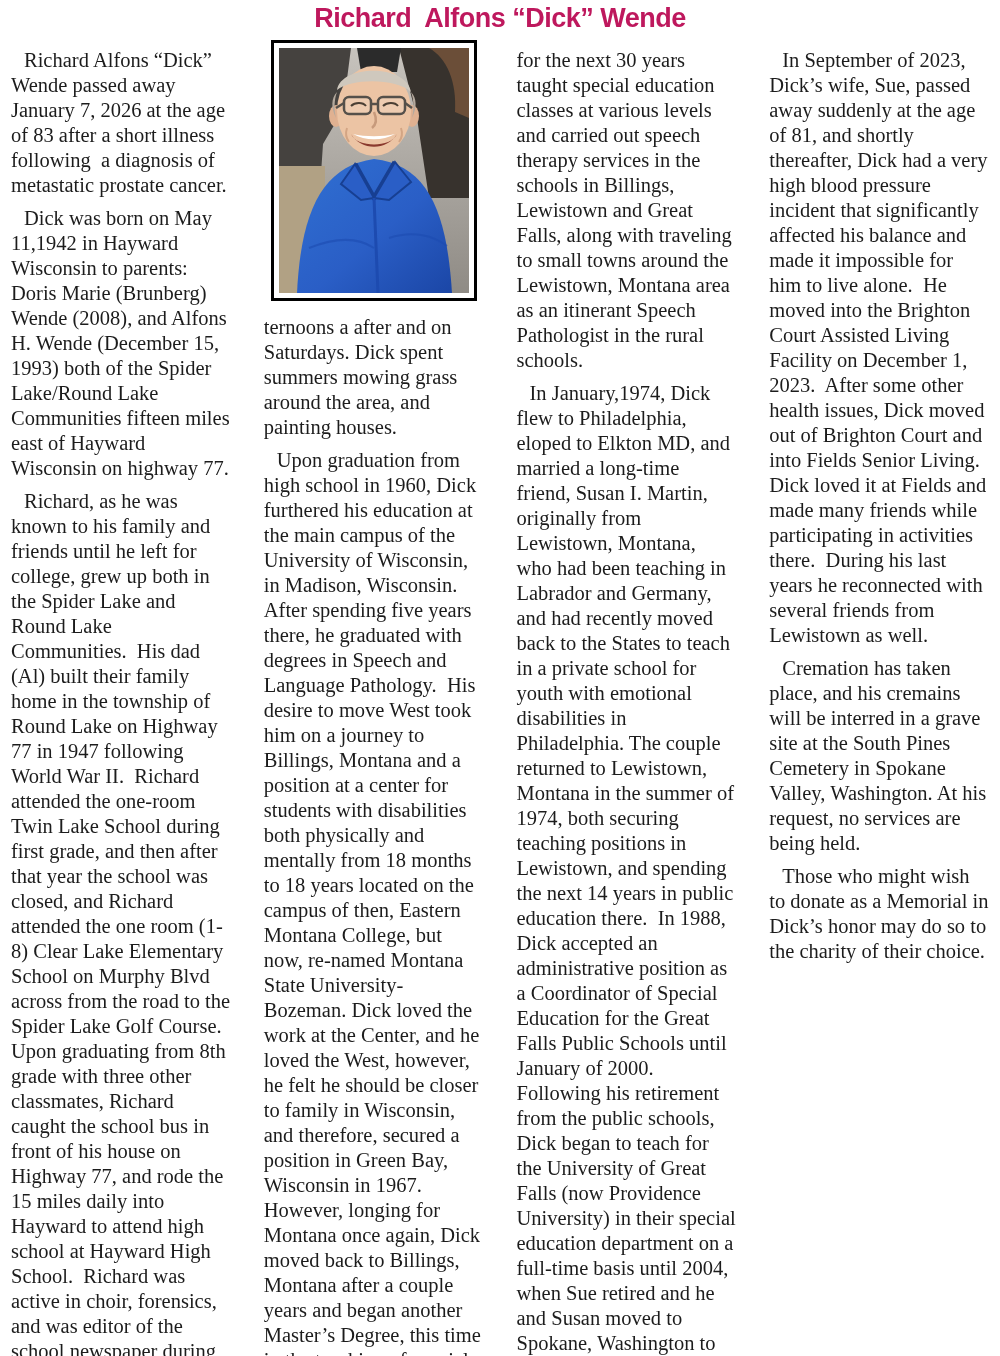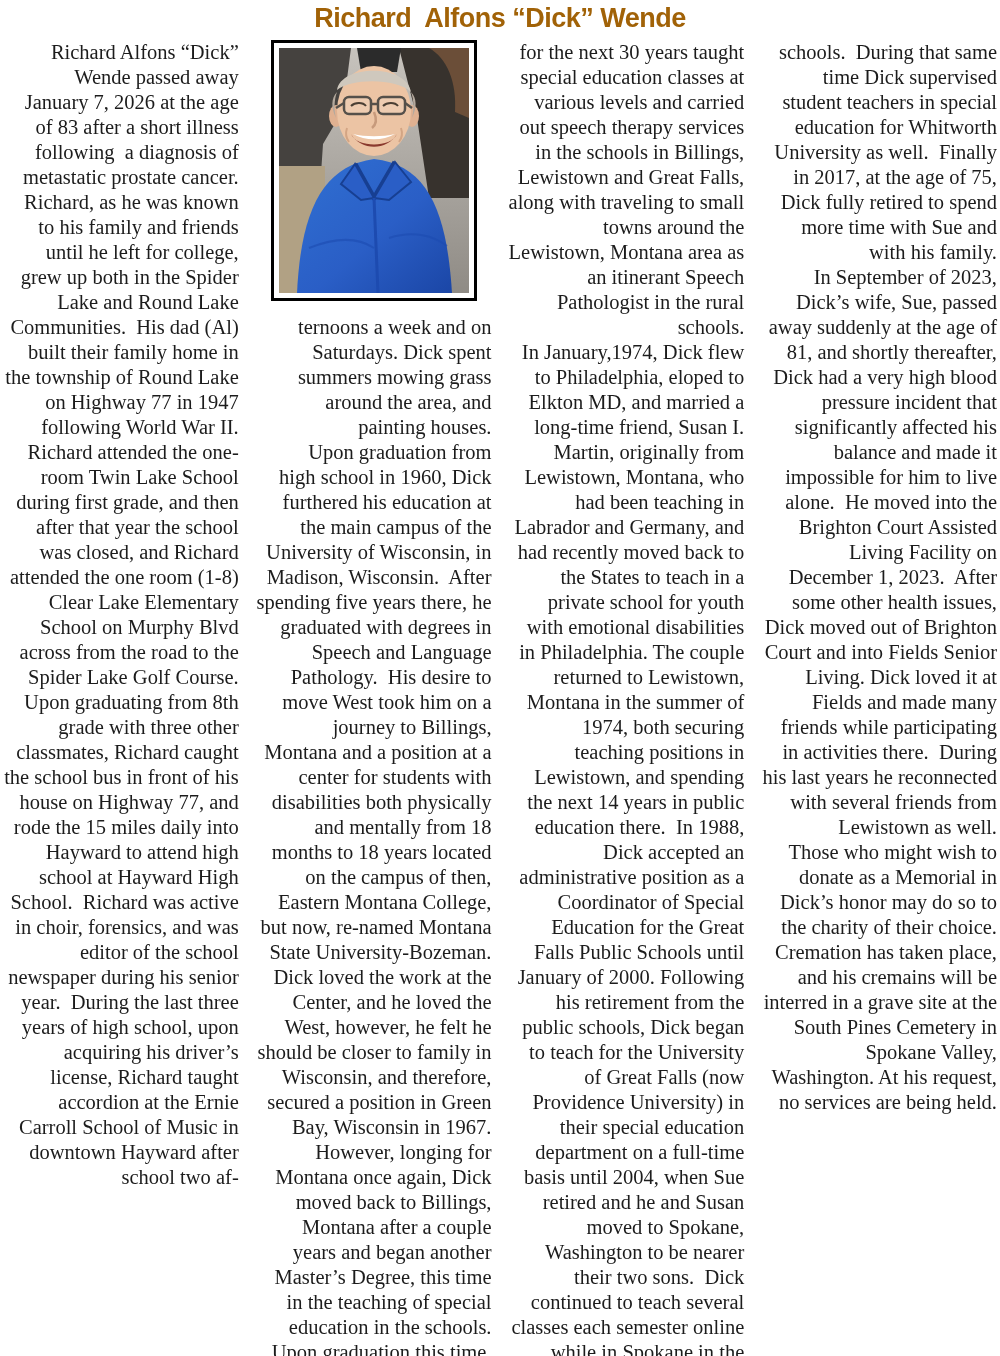--- a/index.html
+++ b/index.html
@@ -21,62 +21,62 @@
     padding: 2px 3px 0 3px;
   }
   .headline {
     margin: 0;
     text-align: center;
     font-family: "Liberation Sans", sans-serif;
     font-weight: 700;
     font-size: 27px;
     line-height: 32px;
     letter-spacing: -0.5px;
-    color: #a16207;
+    color: #be185d;
     white-space: pre-wrap;
   }
   .columns {
     display: flex;
     gap: 17px;
     margin-top: 6px;
     align-items: flex-start;
   }
   .col {
     flex: 1 1 0;
     min-width: 0;
     font-size: 20.5px;
     line-height: 25px;
     text-align: left;
     hyphens: auto;
     -webkit-hyphens: auto;
   }
   .col p {
-    margin: 0;
+    margin: 8px;
     white-space: pre-wrap;
-    text-align: right;
   }
   .col p.indent { text-indent: 13px; }
   .photo-frame {
     box-sizing: border-box;
     width: 206px;
     margin: 0 auto 14px auto;
     border: 3px solid #000000;
     background: #ffffff;
     padding: 5px;
   }
   .photo-frame svg { display: block; }
 </style>
 </head>
 <body>
 
 <div class="page">
   <h1 class="headline">Richard  Alfons “Dick” Wende</h1>
   <div class="columns">
     <div class="col">
         <p class="indent">Richard Alfons “Dick” Wende passed away  January 7, 2026 at the age of 83 after a short illness following  a diagnosis of metastatic prostate cancer.</p>
+        <p class="indent">Dick was born on May 11,1942 in Hayward Wisconsin to parents: Doris Marie (Brunberg) Wende (2008), and Alfons H. Wende (December 15, 1993) both of the Spider Lake/Round Lake Communities fifteen miles east of Hayward Wisconsin on highway 77.</p>
         <p class="indent">Richard, as he was known to his family and friends until he left for college, grew up both in the Spider Lake and Round Lake Communities.  His dad (Al) built their family home in the township of Round Lake on Highway 77 in 1947 following World War II.  Richard attended the one-room Twin Lake School during first grade, and then after that year the school was closed, and Richard attended the one room (1-8) Clear Lake Elementary School on Murphy Blvd across from the road to the Spider Lake Golf Course.  Upon graduating from 8th grade with three other classmates, Richard caught the school bus in front of his house on Highway 77, and rode the 15 miles daily into Hayward to attend high school at Hayward High School.  Richard was active in choir, forensics, and was editor of the school newspaper during his senior year.  During the last three years of high school, upon acquiring his driver’s license, Richard taught accordion at the Ernie Carroll School of Music in downtown Hayward after school two af-</p>
       </div>
     <div class="col">
   <div class="photo-frame">
     <svg width="190" height="245" viewBox="0 0 190 245" xmlns="http://www.w3.org/2000/svg">
       <defs>
         <linearGradient id="bgGrad" x1="0" y1="0" x2="0" y2="1">
           <stop offset="0" stop-color="#c7c3bd"></stop>
           <stop offset="1" stop-color="#8f8b85"></stop>
         </linearGradient>
@@ -118,27 +118,26 @@
         <path d="M72,58 C76,54 84,54 87,58" stroke="#4a3f34" stroke-width="2" fill="none"></path>
         <path d="M104,58 C108,54 116,54 119,58" stroke="#4a3f34" stroke-width="2" fill="none"></path>
         <path d="M95,64 C98,71 98,76 93,80" stroke="#c79a7c" stroke-width="2.5" fill="none"></path>
         <path d="M72,86 C82,103 108,103 118,86 C112,100 78,100 72,86 Z" fill="#8a3a2e"></path>
         <path d="M74,86 C86,93 104,93 116,86 C104,89 86,89 74,86 Z" fill="#ffffff"></path>
         <path d="M68,80 C66,86 67,90 70,94" stroke="#d3a584" stroke-width="2" fill="none"></path>
         <path d="M122,80 C124,86 123,90 120,94" stroke="#d3a584" stroke-width="2" fill="none"></path>
       </g>
     </svg>
   </div>
-<p class="noindent">ternoons a week and on Saturdays. Dick spent summers mowing grass around the area, and painting houses.</p>
+<p class="noindent">ternoons a after and on Saturdays. Dick spent summers mowing grass around the area, and painting houses.</p>
         <p class="indent">Upon graduation from high school in 1960, Dick furthered his education at the main campus of the University of Wisconsin, in Madison, Wisconsin.  After spending five years there, he graduated with degrees in Speech and Language Pathology.  His desire to move West took him on a journey to Billings, Montana and a position at a center for students with disabilities both physically and mentally from 18 months to 18 years located on the campus of then, Eastern Montana College, but now, re-named Montana State University-Bozeman. Dick loved the work at the Center, and he loved the West, however, he felt he should be closer to family in Wisconsin, and therefore, secured a position in Green Bay, Wisconsin in 1967. However, longing for Montana once again, Dick moved back to Billings, Montana after a couple years and began another Master’s Degree, this time in the teaching of special education in the schools. Upon graduation this time, Dick went to work for the Billings Public Schools and</p>
       </div>
     <div class="col">
         <p class="noindent">for the next 30 years taught special education classes at various levels and carried out speech therapy services in the schools in Billings, Lewistown and Great Falls, along with traveling to small towns around the Lewistown, Montana area as an itinerant Speech Pathologist in the rural schools.</p>
         <p class="indent">In January,1974, Dick flew to Philadelphia, eloped to Elkton MD, and married a long-time friend, Susan I. Martin, originally from Lewistown, Montana, who had been teaching in Labrador and Germany, and had recently moved back to the States to teach in a private school for youth with emotional disabilities in Philadelphia. The couple returned to Lewistown, Montana in the summer of 1974, both securing teaching positions in Lewistown, and spending the next 14 years in public education there.  In 1988, Dick accepted an administrative position as a Coordinator of Special Education for the Great Falls Public Schools until January of 2000. Following his retirement from the public schools, Dick began to teach for the University of Great Falls (now Providence University) in their special education department on a full-time basis until 2004, when Sue retired and he and Susan moved to Spokane, Washington to be nearer their two sons.  Dick continued to teach several classes each semester online while in Spokane in the Master of Arts in Education Program for Providence University preparing individuals to be teachers in public/private</p>
       </div>
     <div class="col">
-        <p class="noindent">schools.  During that same time Dick supervised student teachers in special education for Whitworth University as well.  Finally in 2017, at the age of 75, Dick fully retired to spend more time with Sue and with his family.</p>
         <p class="indent">In September of 2023, Dick’s wife, Sue, passed away suddenly at the age of 81, and shortly thereafter, Dick had a very high blood pressure incident that significantly affected his balance and made it impossible for him to live alone.  He moved into the Brighton Court Assisted Living Facility on December 1, 2023.  After some other health issues, Dick moved out of Brighton Court and into Fields Senior Living. Dick loved it at Fields and made many friends while participating in activities there.  During his last years he reconnected with several friends from Lewistown as well.</p>
+        <p class="indent">Cremation has taken place, and his cremains will be interred in a grave site at the South Pines Cemetery in Spokane Valley, Washington. At his request, no services are being held.</p>
         <p class="indent">Those who might wish to donate as a Memorial in Dick’s honor may do so to the charity of their choice.</p>
-        <p class="indent">Cremation has taken place, and his cremains will be interred in a grave site at the South Pines Cemetery in Spokane Valley, Washington. At his request, no services are being held.</p>
       </div>
   </div>
 </div>
 
 </body></html>

